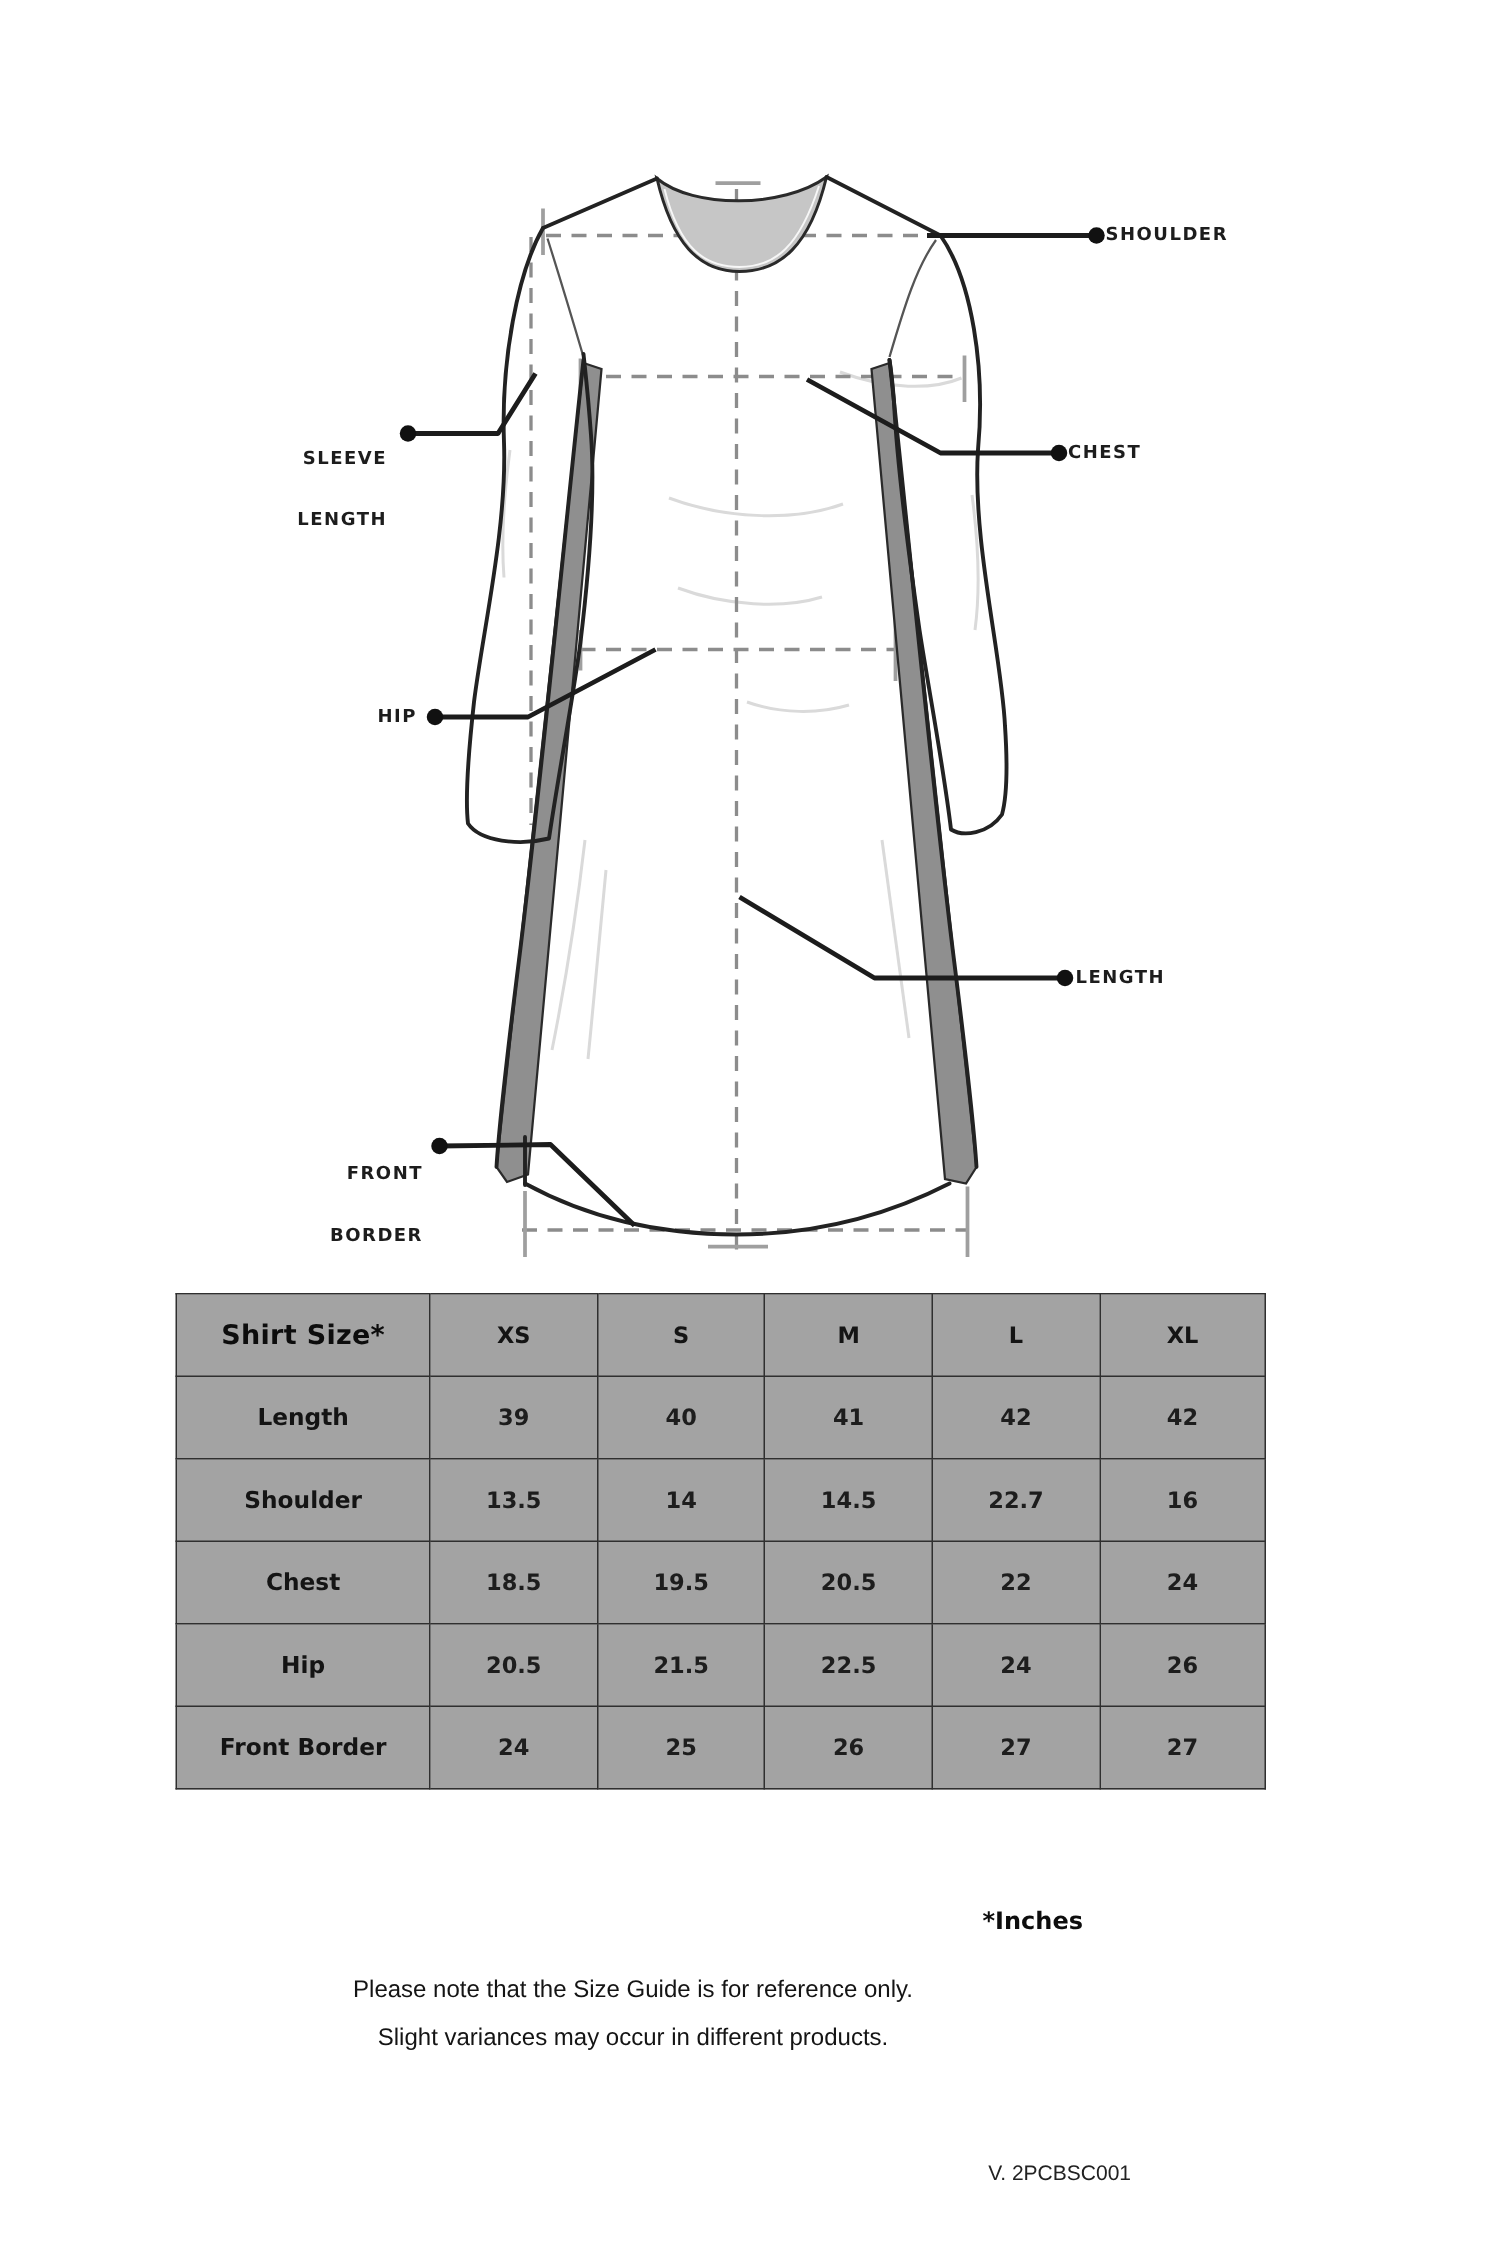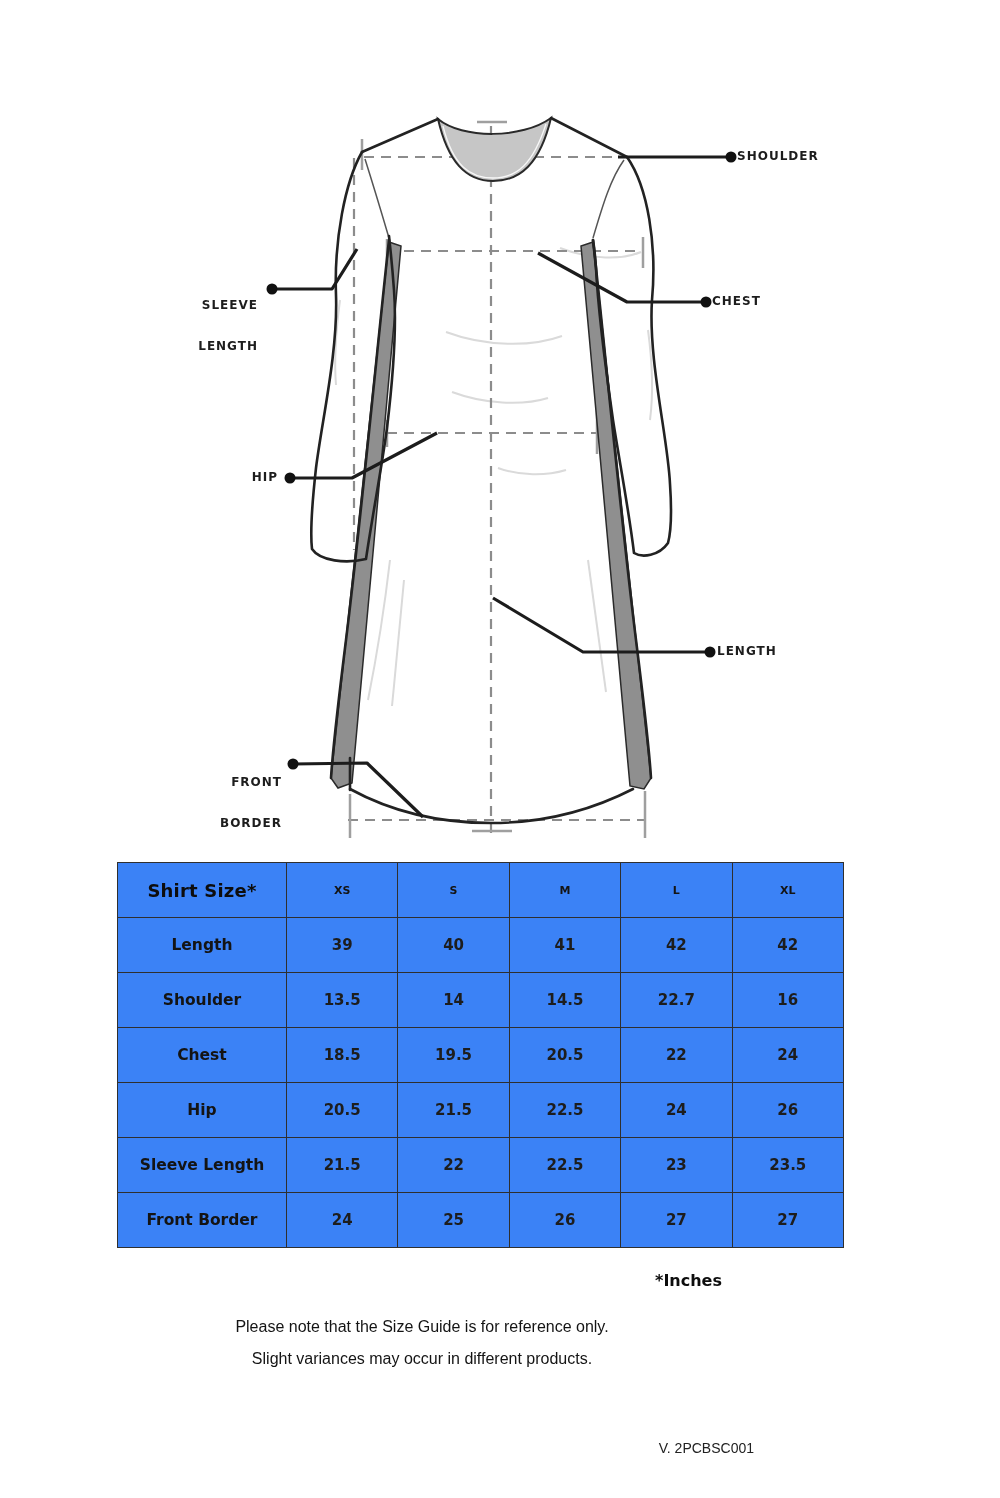--- a/index.html
+++ b/index.html
@@ -10,23 +10,23 @@
   .dlabel{position:absolute;font-family:"DejaVu Sans",sans-serif;font-weight:bold;
           font-size:12px;line-height:13.5px;letter-spacing:1px;color:#1d1d1d;white-space:pre;}
   .dlabel.right{text-align:right;}
   .logo{position:absolute;left:693px;top:797px;width:200px;font-family:"DejaVu Serif",serif;
         font-size:30px;letter-spacing:10px;color:#1a1a1a;white-space:nowrap;}
   table.sizes{position:absolute;left:117px;top:862px;border-collapse:collapse;table-layout:fixed;
         font-family:"DejaVu Sans",sans-serif;}
   table.sizes col.c0{width:177px;}
   table.sizes col.cn{width:118px;}
   table.sizes th,table.sizes td{border:1px solid #2f2f2f;text-align:center;vertical-align:middle;
-        height:54px;padding:0;background:#3b82f6;}
+        height:54px;padding:0;background:#a3a3a3;}
   th.corner{font-size:18px;font-weight:bold;letter-spacing:0.2px;color:#0d0d0d;}
-  th.sizecol{font-size:11px;font-weight:bold;color:#141414;}
+  th.sizecol{font-size:15px;font-weight:bold;color:#141414;}
   td.rowlabel{font-size:15.5px;font-weight:bold;color:#141414;}
   td.val{font-size:15px;font-weight:bold;color:#1d1d1d;}
   .inches{position:absolute;right:122px;top:1253px;font-family:"DejaVu Sans",sans-serif;
         font-weight:bold;font-size:16px;color:#0d0d0d;margin-top:18px;}
   .note{position:absolute;left:0;right:0;top:1311px;text-align:center;
         font-size:16px;line-height:32px;color:#141414;}
   .version{position:absolute;right:90px;top:1440px;font-size:14px;color:#222;}
 </style>
 </head>
 <body>
@@ -177,28 +177,20 @@
       </tr>
       <tr>
         <td class="rowlabel">Hip</td>
         <td class="val">20.5</td>
         <td class="val">21.5</td>
         <td class="val">22.5</td>
         <td class="val">24</td>
         <td class="val">26</td>
       </tr>
       <tr>
-        <td class="rowlabel">Sleeve Length</td>
-        <td class="val">21.5</td>
-        <td class="val">22</td>
-        <td class="val">22.5</td>
-        <td class="val">23</td>
-        <td class="val">23.5</td>
-      </tr>
-      <tr>
         <td class="rowlabel">Front Border</td>
         <td class="val">24</td>
         <td class="val">25</td>
         <td class="val">26</td>
         <td class="val">27</td>
         <td class="val">27</td>
       </tr>
     </tbody>
   </table>
 

